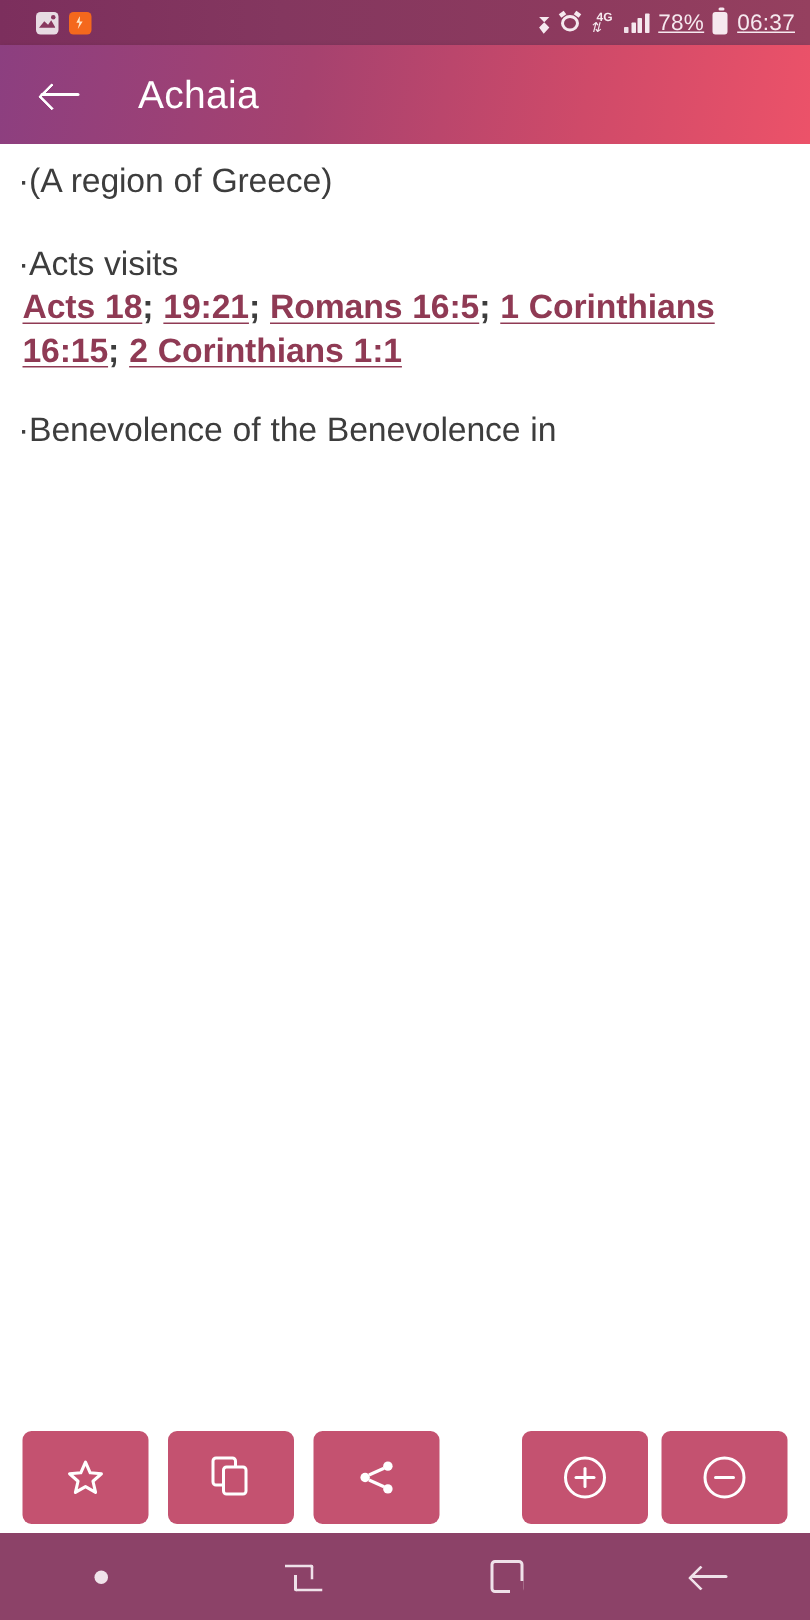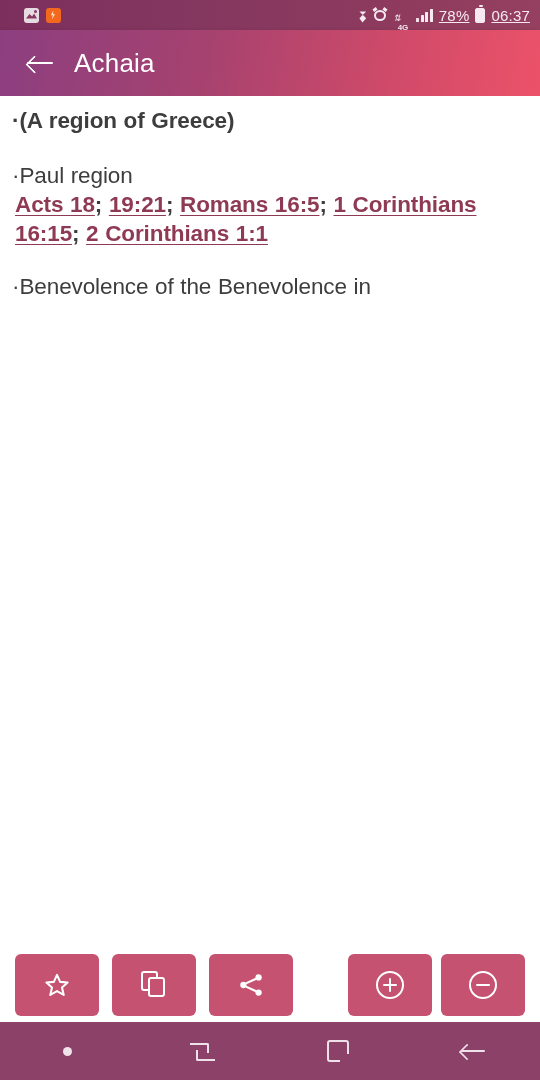--- a/index.html
+++ b/index.html
@@ -52,21 +52,21 @@
     position:absolute; left:1px; top:2px; width:12px; height:11px;
     border:2px solid #f6e9ef; border-radius:50%;
   }
   .ico-alarm .t1,.ico-alarm .t2{
     position:absolute; top:0; width:4px; height:3px; background:#f6e9ef;
   }
   .ico-alarm .t1{ left:0; transform:rotate(-35deg);}
   .ico-alarm .t2{ right:0; transform:rotate(35deg);}
   .ico-4g{ position:relative; width:17px; height:15px; }
   .ico-4g span{
-    position:absolute; right:2px; top:16px;
+    position:absolute; right:2px; top:0;
     font-size:8px; font-weight:bold; color:#f6e9ef; line-height:8px;
   }
   .ico-4g .ar{
     position:absolute; left:0; bottom:1px; width:9px; height:7px;
     color:#f6e9ef; font-size:9px; line-height:7px;
   }
   .ico-signal{ display:flex; align-items:flex-end; gap:1.5px; height:14px; }
   .ico-signal i{ display:block; width:3px; background:#f6e9ef; border-radius:.5px; }
   .ico-signal i:nth-child(1){ height:4px; opacity:.95;}
   .ico-signal i:nth-child(2){ height:7px; }
@@ -97,30 +97,30 @@
     content:""; position:absolute; left:0; top:8.2px; width:26px; height:2.2px;
     background:#fff; border-radius:1px;
   }
   .back-arrow::after{
     content:""; position:absolute; left:0.5px; top:3.6px;
     width:11px; height:11px; border-left:2.2px solid #fff; border-bottom:2.2px solid #fff;
     transform:rotate(45deg); border-radius:1px;
   }
   .app-title{
     color:#ffffff; font-size:26px; font-weight:400;
-    margin-left:6px; letter-spacing:.2px;
+    margin-left:24px; letter-spacing:.2px;
   }
 
   
   .content{
     position:absolute; top:96px; left:0; right:0; bottom:132px;
     background:#fff; padding:10px 12px 0 12px; overflow:hidden;
   }
   .para{ margin-bottom:24px; }
-  .para:first-child{ margin-bottom:26px;font-weight:bold; }
+  .para:first-child{ margin-bottom:26px; }
   .line{
     font-size:22.5px; line-height:29px; color:#3d3d3d;
     letter-spacing:-.1px; word-spacing:.5px;
   }
   .bullet{ color:#3d3d3d; }
   .refs{ padding-left:3px;font-weight:bold; }
   .ref{
     color:#8f3a54; text-decoration:underline;
     text-decoration-thickness:1.4px; text-underline-offset:2.5px;
     cursor:pointer;
@@ -245,21 +245,21 @@
 <div class="content">
 
   <div class="para">
     <div class="line">
       <span class="bullet">·</span><span>(A region of Greece)</span>
     </div>
   </div>
 
   <div class="para">
     <div class="line">
-      <span class="bullet">·</span><span>Paul region</span>
+      <span class="bullet">·</span><span>Acts visits</span>
     </div>
     <div class="line refs">
       <span class="ref">Acts 18</span><span class="sep">; </span><span class="ref">19:21</span><span class="sep">; </span><span class="ref">Romans 16:5</span><span class="sep">; </span><span class="ref">1 Corinthians 16:15</span><span class="sep">; </span><span class="ref">2 Corinthians 1:1</span>
     </div>
   </div>
 
   <div class="para">
     <div class="line">
       <span class="bullet">·</span><span>Benevolence of the Benevolence in</span>
     </div>

